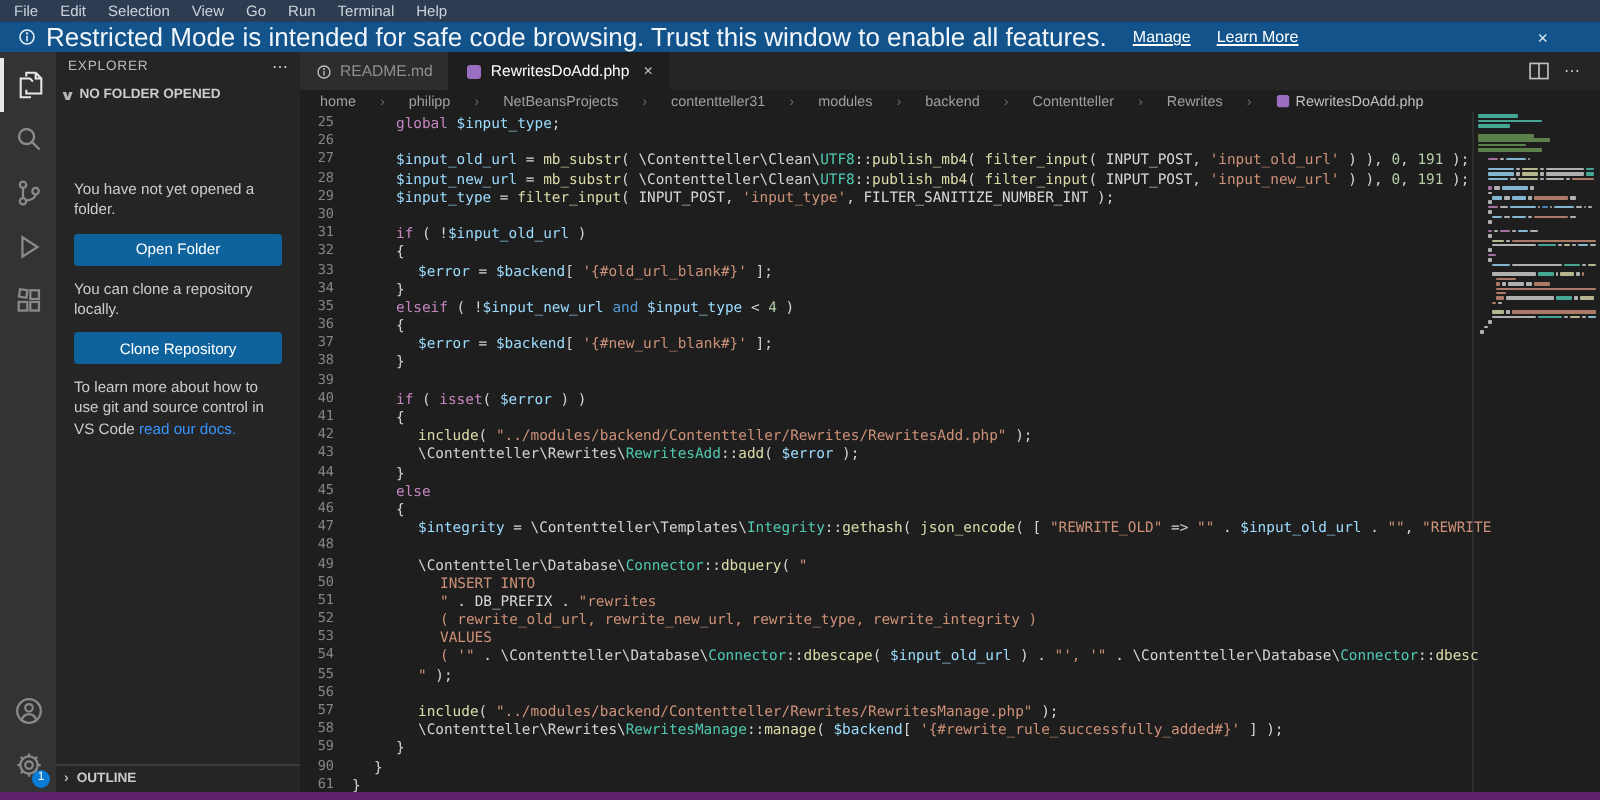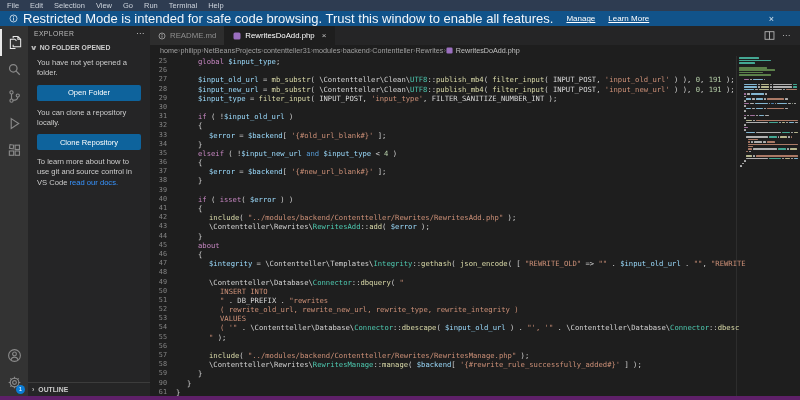--- a/index.html
+++ b/index.html
@@ -34,41 +34,41 @@
 
   
   .sidebar { width:122px; background:#252526; color:#cccccc; display:flex; flex-direction:column; flex:none; }
   .sb-header { height:15px; display:flex; align-items:center; padding:0 6px; }
   .sb-title { font-size:6.8px; letter-spacing:.4px; color:#bbbbbb; }
   .sb-more { margin-left:auto; color:#cccccc; font-size:8px; cursor:pointer; }
   .sb-section { height:13px; display:flex; align-items:center; gap:3px; padding:0 3px;
                 font-size:6.8px; font-weight:bold; color:#cccccc; cursor:pointer; }
   .chev { font-size:7px; color:#b6b6b6; display:inline-block; }
   .chev.down { transform:scaleX(1.4); }
-  .sb-body { flex:1; padding:4px 9px; }
+  .sb-body { flex:1; padding:4px 9px;margin-top:32px; }
   .sb-body p { font-size:7.6px; line-height:1.35; margin-bottom:6px; color:#cccccc; }
   .btn { display:block; width:100%; background:#0e639c; border:none; color:#ffffff;
          font-size:7.6px; padding:3.5px 0; border-radius:2px; margin-bottom:7px; cursor:pointer;
          font-family:inherit; }
   .docs-link { color:#3794ff; cursor:pointer; }
   .outline-row { height:14px; border-top:1px solid #3c3c3c; display:flex; align-items:center;
                  gap:4px; padding:0 4px; font-size:6.8px; font-weight:bold; cursor:pointer; }
 
   
   .editor-col { flex:1; display:flex; flex-direction:column; min-width:0; background:#1e1e1e; }
   .tabbar { height:19px; background:#252526; display:flex; align-items:stretch; flex:none; }
   .tab { display:flex; align-items:center; gap:4px; padding:0 8px; font-size:7.8px;
          cursor:pointer; border-right:1px solid #1e1e1e; }
   .tab.inactive { background:#2d2d2d; color:#8f8f8f; }
   .tab.active { background:#1e1e1e; color:#ffffff; }
   .tab-close { color:#c0c0c0; font-size:8px; margin-left:3px; }
   .tab-actions { margin-left:auto; display:flex; align-items:center; gap:7px; padding-right:10px; }
   .tab-actions .more { color:#c0c0c0; font-size:8px; cursor:pointer; }
 
-  .breadcrumbs { height:11px; display:flex; align-items:center; gap:0; padding-left:10px;
+  .breadcrumbs { height:11px; display:flex; align-items:center; gap:12px; padding-left:10px;
                  font-size:7.2px; color:#a0a0a0; flex:none; }
   .bc-sep { color:#6a6a6a; }
   .bc-item { cursor:pointer; }
   .bc-file { display:flex; align-items:center; gap:3px; color:#c0c0c0; }
 
   
   .code-wrap { flex:1; position:relative; overflow:hidden; }
   .code { position:absolute; inset:0; padding-top:1px; }
   .code-line { height:9.2px; display:flex; white-space:pre;
                font-family:"DejaVu Sans Mono","Liberation Mono",monospace; font-size:7.2px; line-height:9.2px; }
@@ -258,21 +258,21 @@
             <div class="code-line"><span class="lnum">35</span><span class="ind" style="width: 22px;"></span><span class="t-k">elseif</span><span class="t-p"> ( !</span><span class="t-v">$input_new_url</span><span class="t-p"> </span><span class="t-b">and</span><span class="t-p"> </span><span class="t-v">$input_type</span><span class="t-p"> &lt; </span><span class="t-n">4</span><span class="t-p"> )</span></div>
             <div class="code-line"><span class="lnum">36</span><span class="ind" style="width: 22px;"></span><span class="t-p">{</span></div>
             <div class="code-line"><span class="lnum">37</span><span class="ind" style="width: 33px;"></span><span class="t-v">$error</span><span class="t-p"> = </span><span class="t-v">$backend</span><span class="t-p">[ </span><span class="t-s">'{#new_url_blank#}'</span><span class="t-p"> ];</span></div>
             <div class="code-line"><span class="lnum">38</span><span class="ind" style="width: 22px;"></span><span class="t-p">}</span></div>
             <div class="code-line"><span class="lnum">39</span><span class="ind" style="width: 0px;"></span></div>
             <div class="code-line"><span class="lnum">40</span><span class="ind" style="width: 22px;"></span><span class="t-k">if</span><span class="t-p"> ( </span><span class="t-k">isset</span><span class="t-p">( </span><span class="t-v">$error</span><span class="t-p"> ) )</span></div>
             <div class="code-line"><span class="lnum">41</span><span class="ind" style="width: 22px;"></span><span class="t-p">{</span></div>
             <div class="code-line"><span class="lnum">42</span><span class="ind" style="width: 33px;"></span><span class="t-f">include</span><span class="t-p">( </span><span class="t-s">"../modules/backend/Contentteller/Rewrites/RewritesAdd.php"</span><span class="t-p"> );</span></div>
             <div class="code-line"><span class="lnum">43</span><span class="ind" style="width: 33px;"></span><span class="t-p">\Contentteller\Rewrites\</span><span class="t-c">RewritesAdd</span><span class="t-p">::</span><span class="t-f">add</span><span class="t-p">( </span><span class="t-v">$error</span><span class="t-p"> );</span></div>
             <div class="code-line"><span class="lnum">44</span><span class="ind" style="width: 22px;"></span><span class="t-p">}</span></div>
-            <div class="code-line"><span class="lnum">45</span><span class="ind" style="width: 22px;"></span><span class="t-k">about</span></div>
+            <div class="code-line"><span class="lnum">45</span><span class="ind" style="width: 22px;"></span><span class="t-k">else</span></div>
             <div class="code-line"><span class="lnum">46</span><span class="ind" style="width: 22px;"></span><span class="t-p">{</span></div>
             <div class="code-line"><span class="lnum">47</span><span class="ind" style="width: 33px;"></span><span class="t-v">$integrity</span><span class="t-p"> = \Contentteller\Templates\</span><span class="t-c">Integrity</span><span class="t-p">::</span><span class="t-f">gethash</span><span class="t-p">( </span><span class="t-f">json_encode</span><span class="t-p">( [ </span><span class="t-s">"REWRITE_OLD"</span><span class="t-p"> =&gt; </span><span class="t-s">""</span><span class="t-p"> . </span><span class="t-v">$input_old_url</span><span class="t-p"> . </span><span class="t-s">""</span><span class="t-p">, </span><span class="t-s">"REWRITE</span></div>
             <div class="code-line"><span class="lnum">48</span><span class="ind" style="width: 0px;"></span></div>
             <div class="code-line"><span class="lnum">49</span><span class="ind" style="width: 33px;"></span><span class="t-p">\Contentteller\Database\</span><span class="t-c">Connector</span><span class="t-p">::</span><span class="t-f">dbquery</span><span class="t-p">( </span><span class="t-s">"</span></div>
             <div class="code-line"><span class="lnum">50</span><span class="ind" style="width: 44px;"></span><span class="t-s">INSERT INTO</span></div>
             <div class="code-line"><span class="lnum">51</span><span class="ind" style="width: 44px;"></span><span class="t-s">"</span><span class="t-p"> . </span><span class="t-d">DB_PREFIX</span><span class="t-p"> . </span><span class="t-s">"rewrites</span></div>
             <div class="code-line"><span class="lnum">52</span><span class="ind" style="width: 44px;"></span><span class="t-s">( rewrite_old_url, rewrite_new_url, rewrite_type, rewrite_integrity )</span></div>
             <div class="code-line"><span class="lnum">53</span><span class="ind" style="width: 44px;"></span><span class="t-s">VALUES</span></div>
             <div class="code-line"><span class="lnum">54</span><span class="ind" style="width: 44px;"></span><span class="t-s">( '"</span><span class="t-p"> . \Contentteller\Database\</span><span class="t-c">Connector</span><span class="t-p">::</span><span class="t-f">dbescape</span><span class="t-p">( </span><span class="t-v">$input_old_url</span><span class="t-p"> ) . </span><span class="t-s">"', '"</span><span class="t-p"> . \Contentteller\Database\</span><span class="t-c">Connector</span><span class="t-p">::</span><span class="t-f">dbesc</span></div>
             <div class="code-line"><span class="lnum">55</span><span class="ind" style="width: 33px;"></span><span class="t-s">"</span><span class="t-p"> );</span></div>

